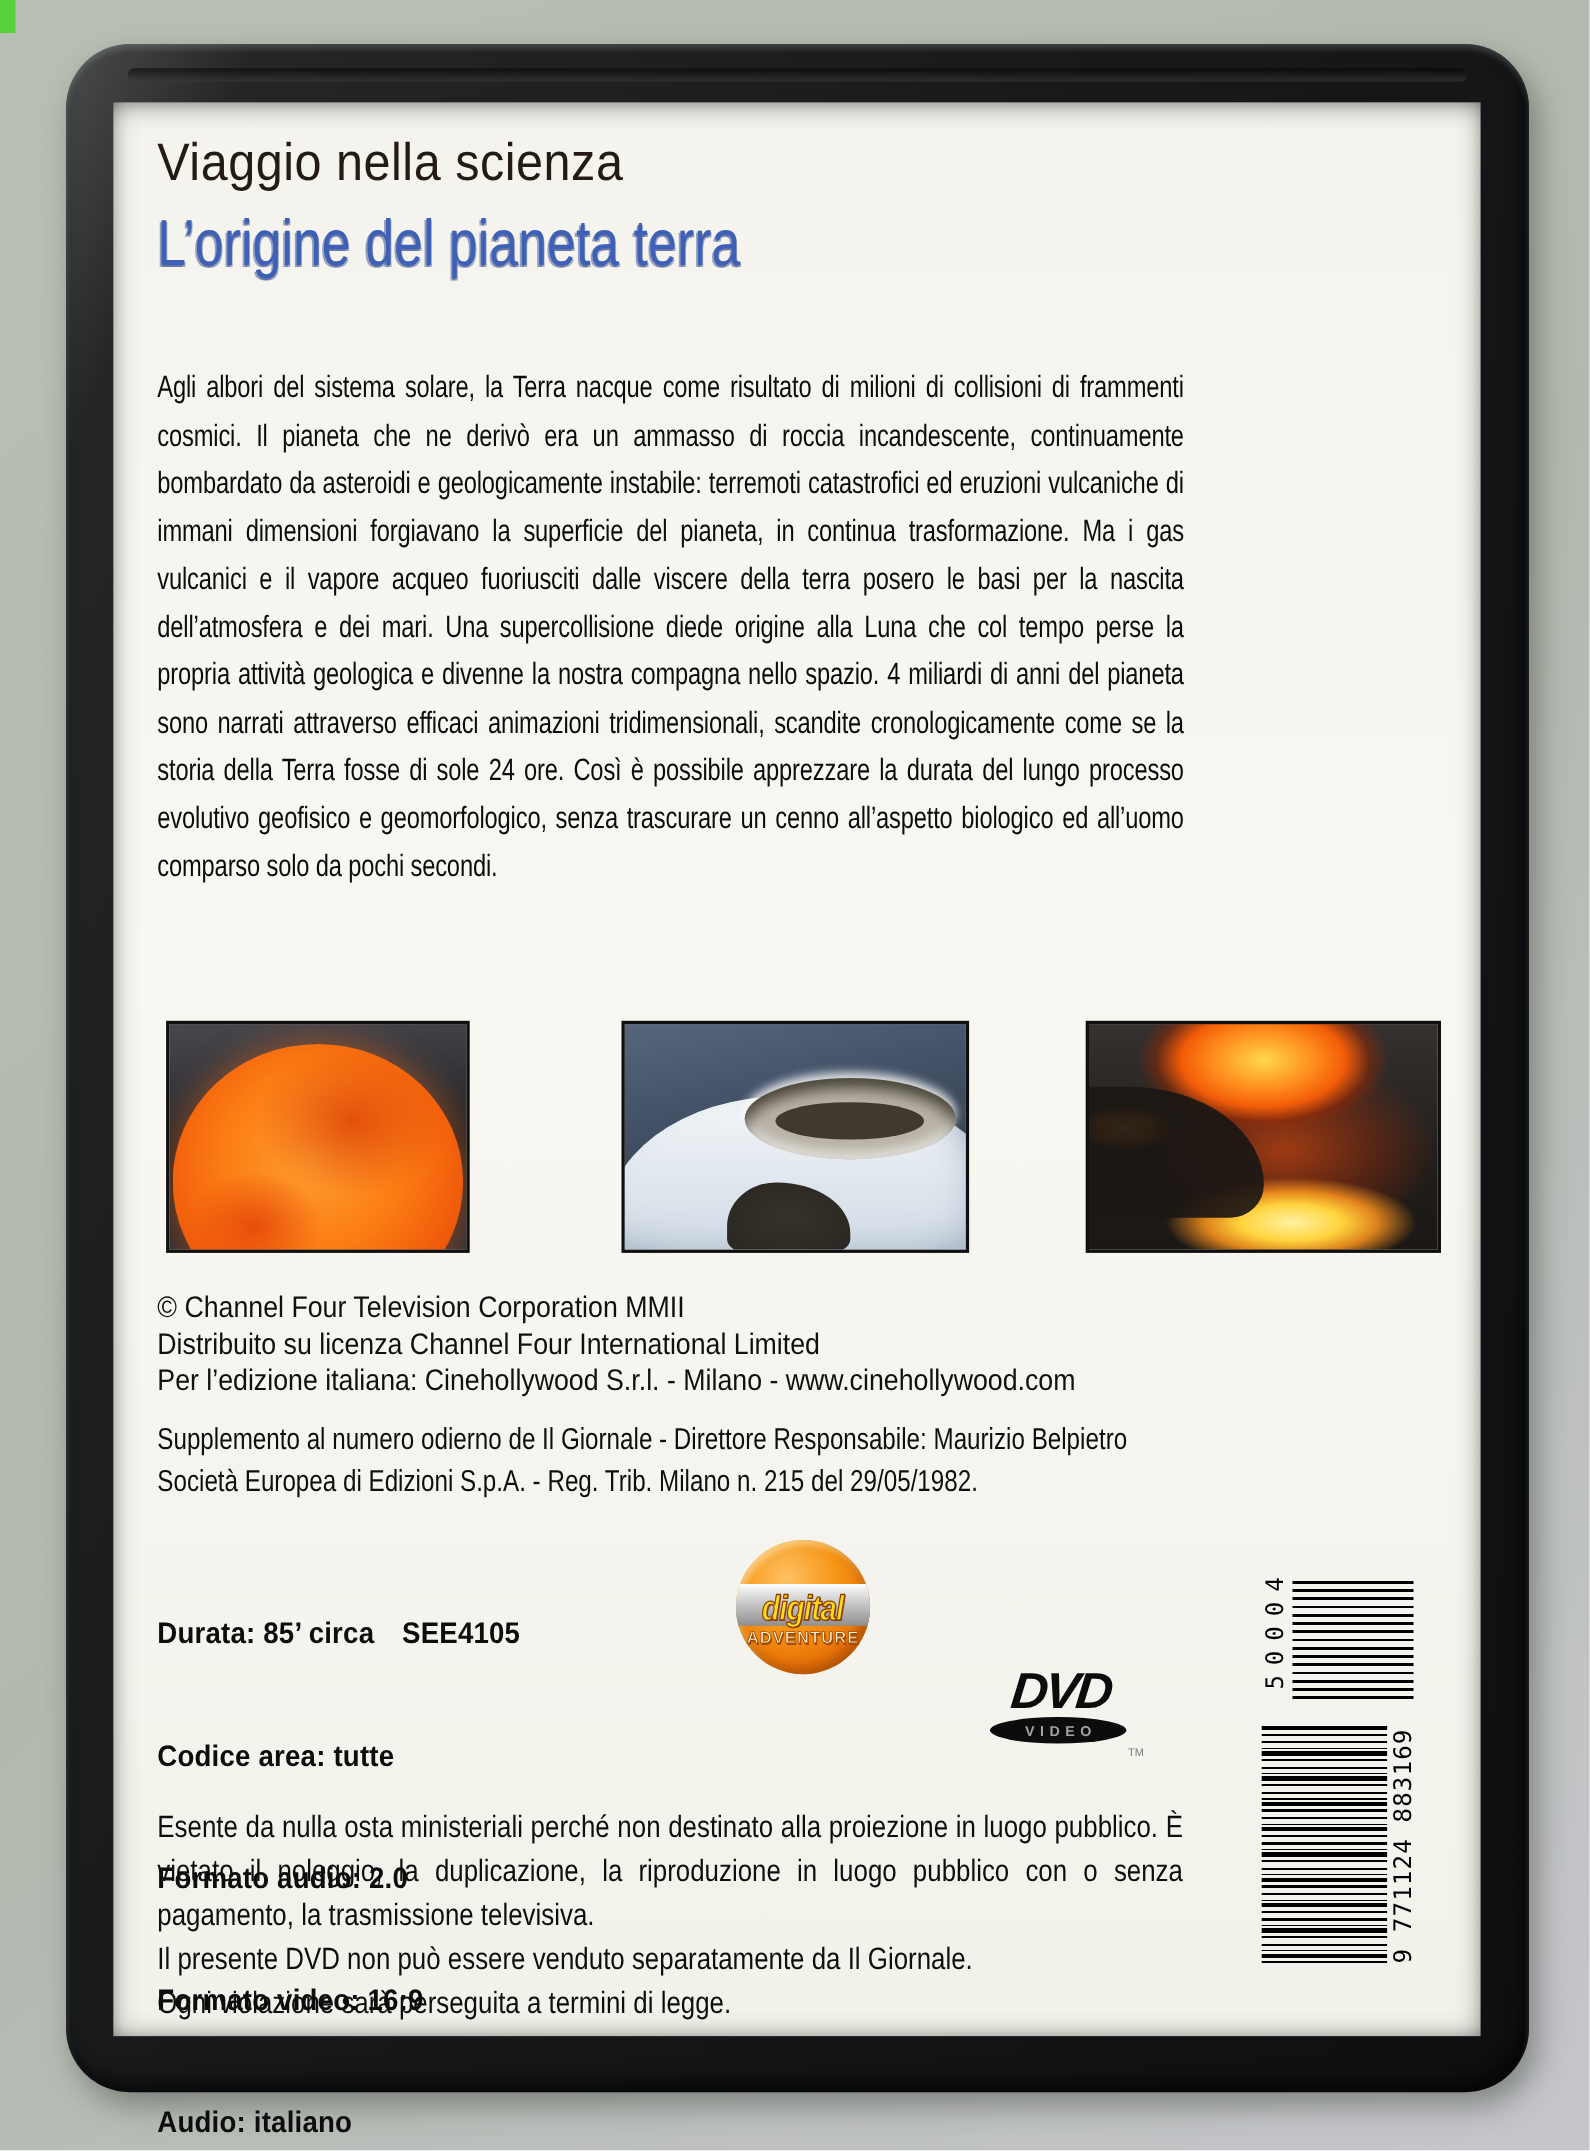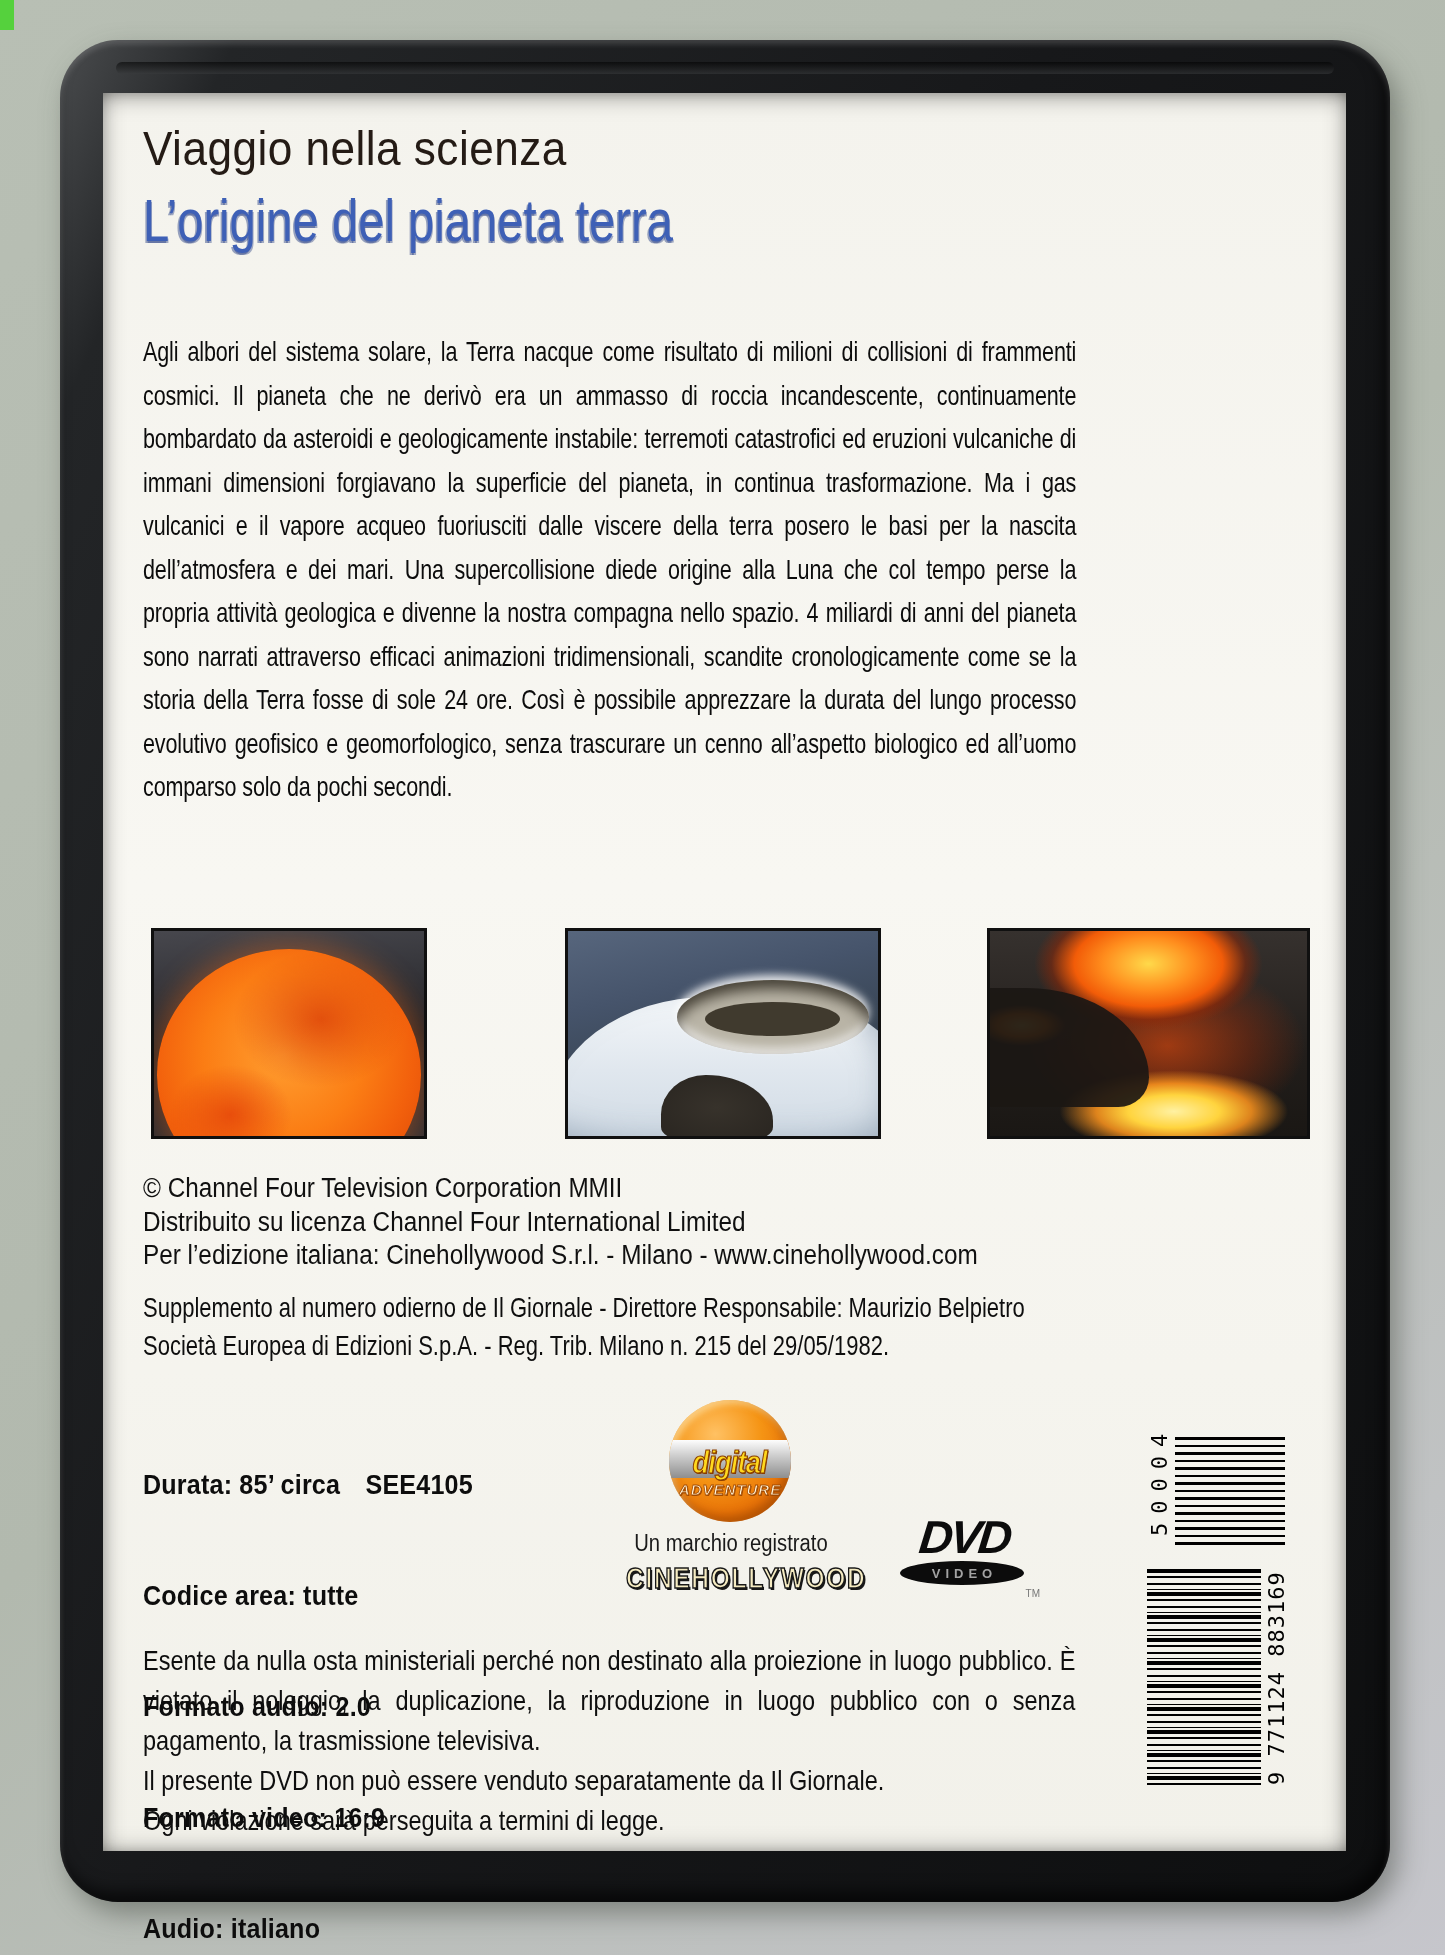--- a/index.html
+++ b/index.html
@@ -58,21 +58,21 @@
     letter-spacing:.2px;transform:scaleX(.93);transform-origin:0 0;white-space:pre;}
   .da{position:absolute;left:566px;top:1307px;width:122px;height:122px;border-radius:50%;overflow:hidden;
     background:radial-gradient(circle at 38% 28%, #ffc163 0%, #f59414 40%, #e87207 70%, #c65903 100%);
     box-shadow:inset -4px -6px 10px rgba(140,60,0,.5), inset 3px 4px 6px rgba(255,228,168,.7);}
   .da-band{position:absolute;left:0;top:33%;width:100%;height:31%;
     background:linear-gradient(180deg,#fdfdfd 0%,#cfcfcf 40%,#8e8e8e 100%);
     display:flex;align-items:flex-end;justify-content:center;}
   .da-word{font-style:italic;font-weight:700;font-size:32px;line-height:1;color:#ffd91e;
     -webkit-text-stroke:1.2px #8a3e00;text-shadow:1px 1px 0 #8a3e00;letter-spacing:-1px;transform:scaleX(.85);}
   .da-sub{position:absolute;left:0;top:67%;width:100%;text-align:center;font-weight:700;font-size:15px;line-height:1;
-    color:#fff6dc;-webkit-text-stroke:.8px #a34b00;text-shadow:1px 1px 0 #a34b00;letter-spacing:1px;font-style:italic;}
+    color:#fff6dc;-webkit-text-stroke:.8px #a34b00;text-shadow:1px 1px 0 #a34b00;letter-spacing:1px;}
   .brand{position:absolute;left:500px;top:1437px;width:256px;text-align:center;}
   .brand-reg{font-size:23px;line-height:1.2;color:#1a1a1a;transform:scaleX(.88);transform-origin:50% 0;}
   .brand-cine{margin-top:3px;font-weight:700;font-size:30px;line-height:1.1;color:#f6ecc2;letter-spacing:2px;
     -webkit-text-stroke:1.6px #181818;text-shadow:2px 2px 0 #181818;transform:scaleX(.82);transform-origin:50% 0;}
   .dvdl{position:absolute;left:795px;top:1424px;width:128px;text-align:center;}
   .dvdl-word{font-style:italic;font-weight:700;font-size:46px;line-height:.9;color:#0c0c0c;letter-spacing:-3px;
     transform:scaleX(1.02) skewX(-6deg);transform-origin:50% 100%;}
   .dvdl-ellipse{position:relative;margin:3px auto 0;width:124px;height:24px;background:#0c0c0c;border-radius:50%;
     display:flex;align-items:center;justify-content:center;}
   .dvdl-video{font-weight:700;font-size:13px;line-height:1;color:#a3a3a3;letter-spacing:5px;padding-left:5px;}
@@ -138,24 +138,20 @@
         
       </div>
 
       <div class="da">
         <div class="da-band">
           <span class="da-word">digital</span>
         </div>
         <div class="da-sub">ADVENTURE</div>
       </div>
 
-      <div class="brand">
-        <div class="brand-reg">Un marchio registrato</div>
-        <div class="brand-cine">CINEHOLLYWOOD</div>
-      </div>
 
       <div class="dvdl">
         <div class="dvdl-word">DVD</div>
         <div class="dvdl-ellipse">
           <span class="dvdl-video">VIDEO</span>
           <span class="dvdl-tm">TM</span>
         </div>
       </div>
 
       <div class="legal">

